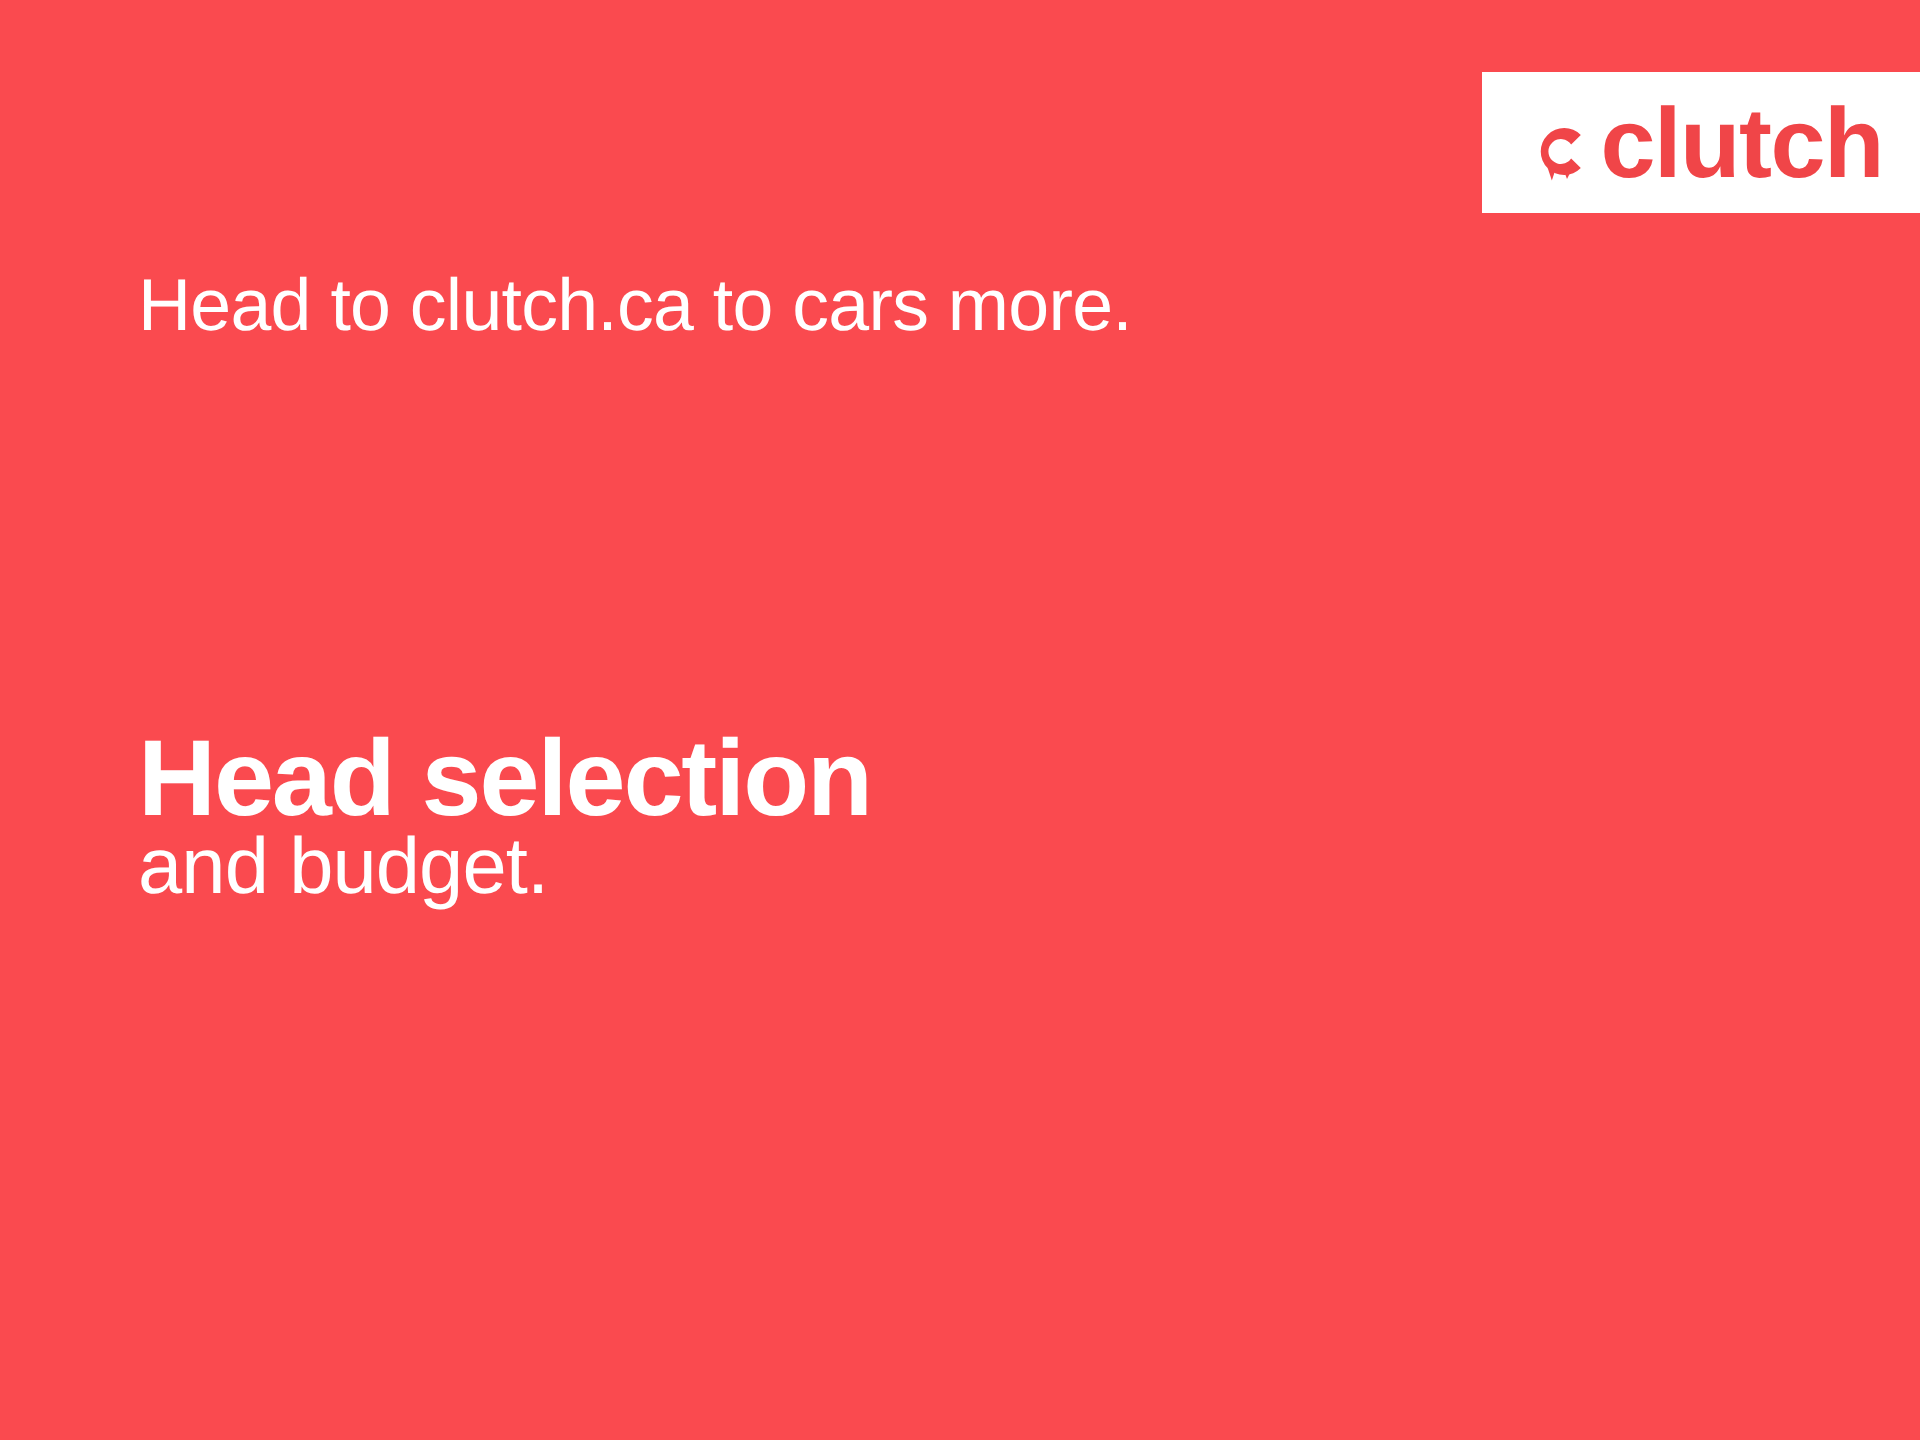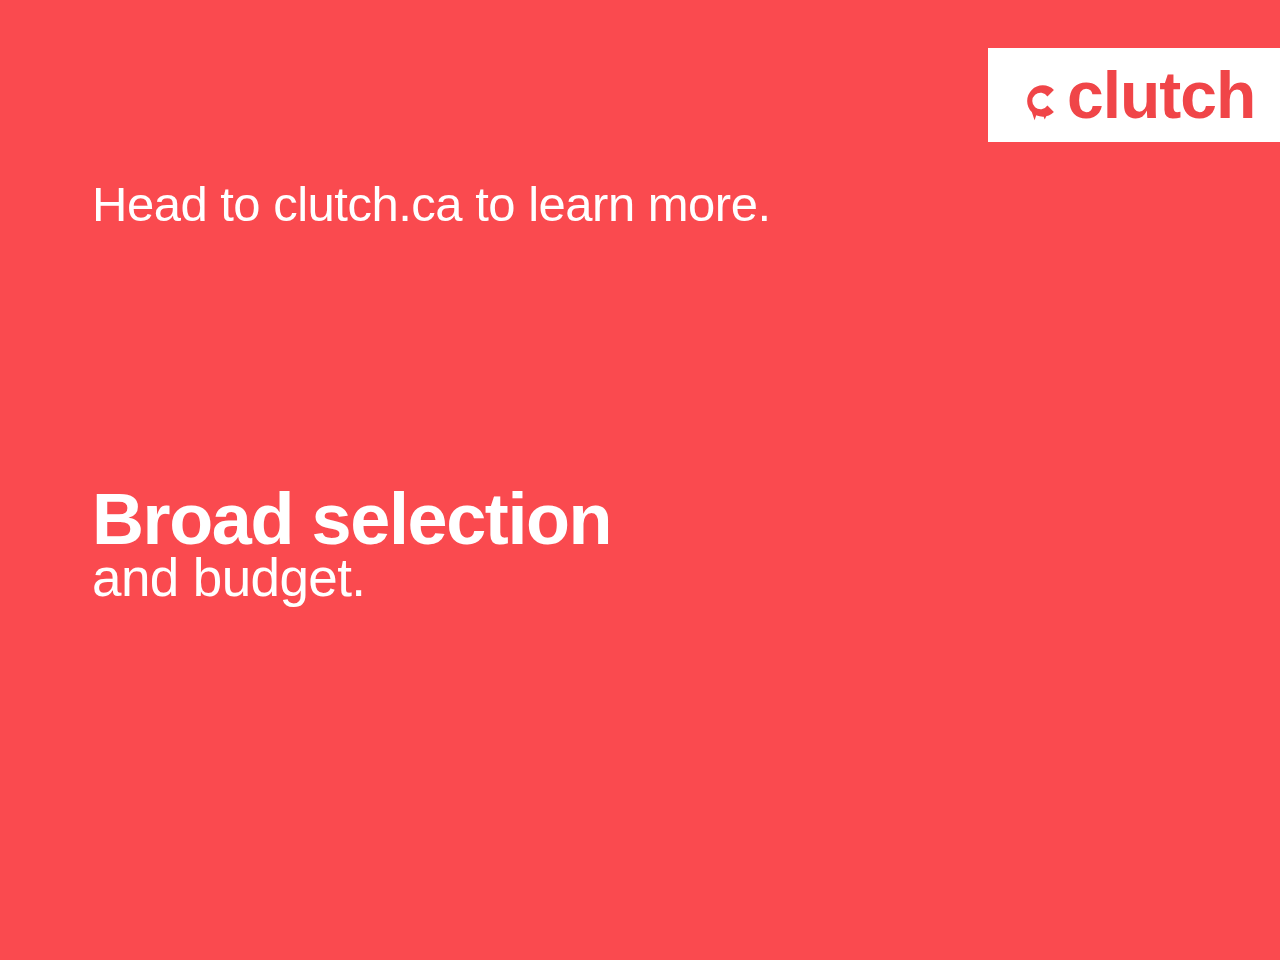--- a/index.html
+++ b/index.html
@@ -115,21 +115,21 @@
 
         <path d="M30 74 L42 74 L36 92 Z" fill="#F04548"></path>
 
         <path d="M52 74 L66 74 L58 90 Z" fill="#F04548"></path>
       </svg>
 
       <span id="logo-wordmark">clutch</span>
     </div>
   </div>
 
-  <div id="eyebrow">Head to clutch.ca to learn more.</div>
+  <div id="eyebrow">Head to clutch.ca to cars more.</div>
 
-  <h1 id="headline">Broad selection</h1>
+  <h1 id="headline">Head selection</h1>
 
   <div id="subhead">
     <span class="line">and budget.</span>
   </div>
 
 </div>
 
 </body></html>

